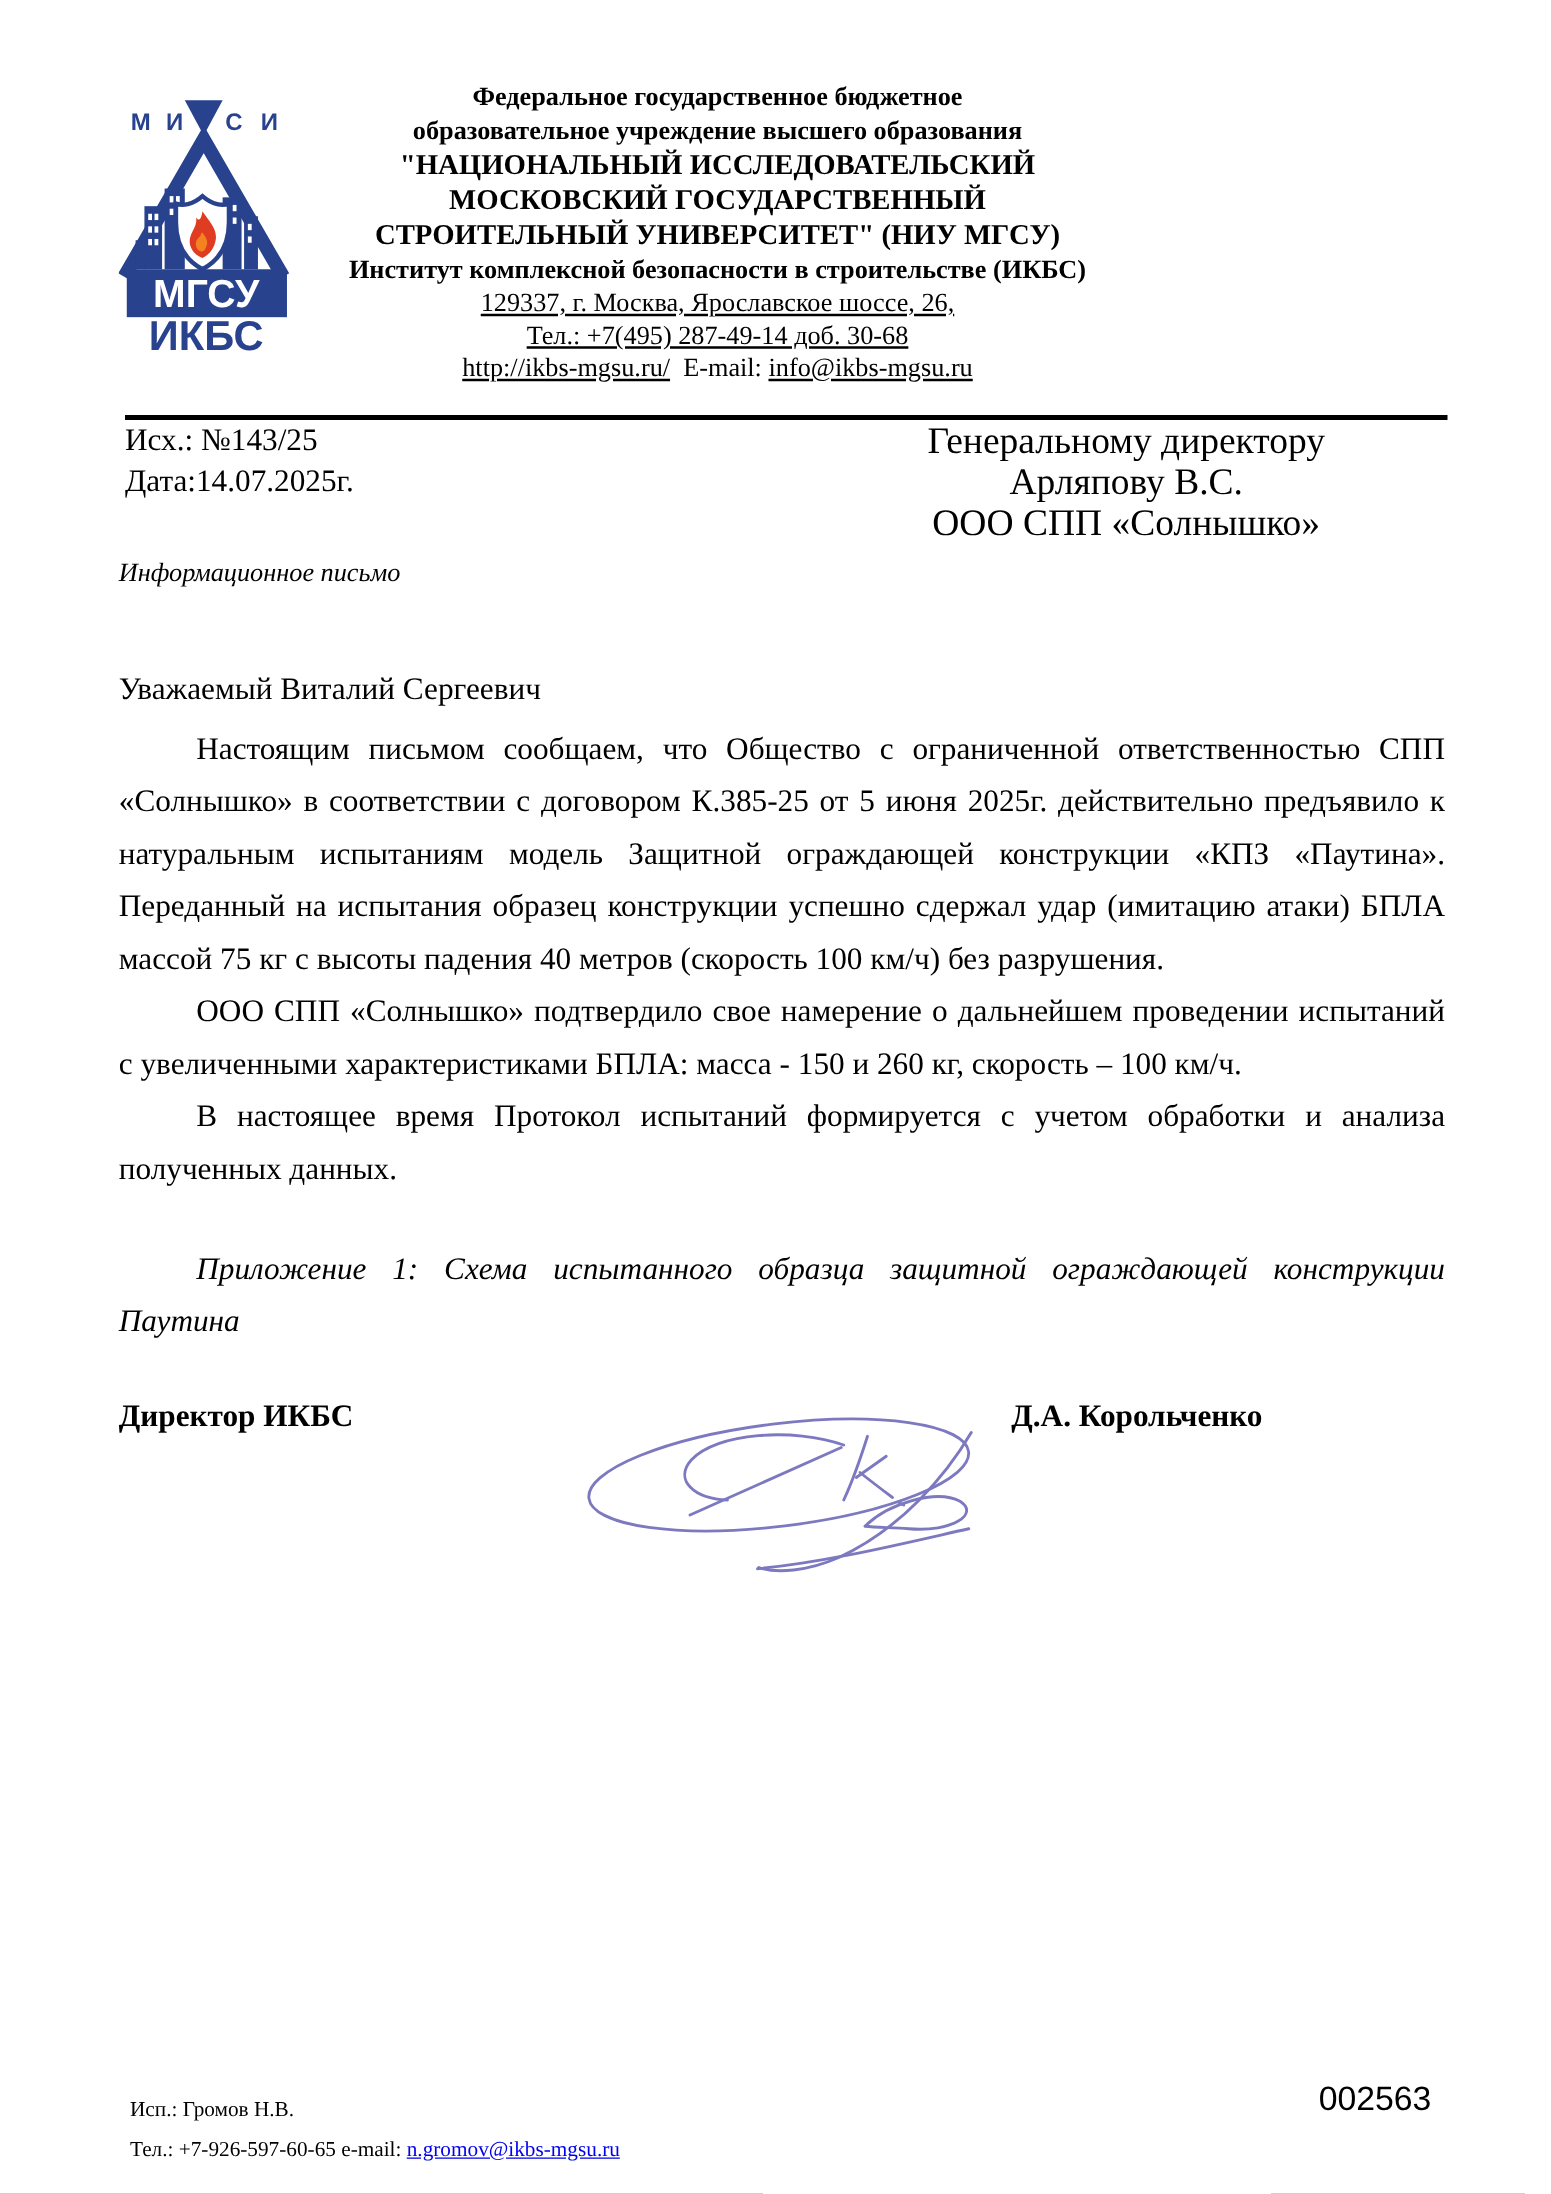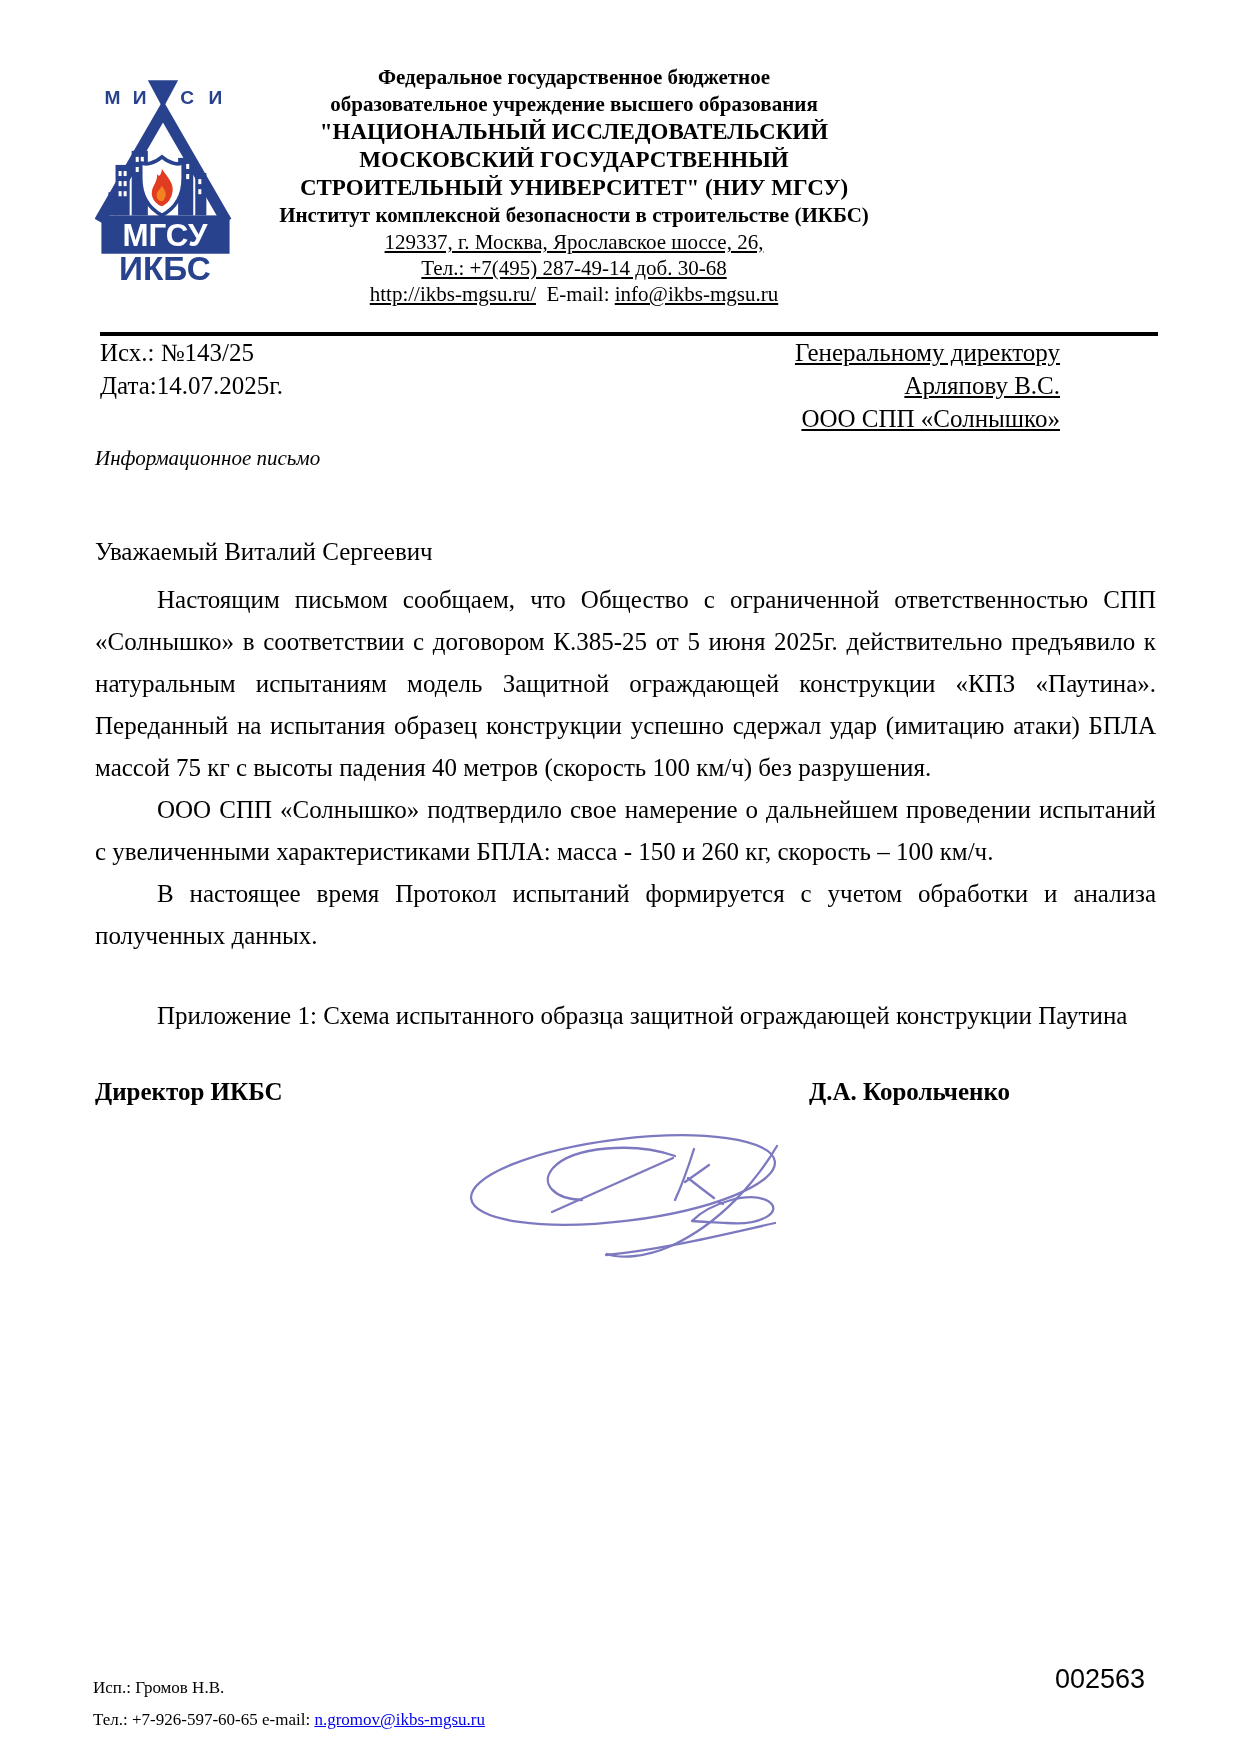--- a/index.html
+++ b/index.html
@@ -21,31 +21,31 @@
   .lh-inst{font-size:21px;line-height:27px;font-weight:bold;}
   .lh-reg{font-size:21px;line-height:26px;text-decoration:underline;}
   .lh-links{font-size:21px;line-height:26px;}
   .lh-links a{color:#000000;text-decoration:underline;}
   
   .head-rule{position:absolute;left:100px;top:332px;width:1058px;height:4px;background:#000;}
   
   .content{position:absolute;left:95px;top:336px;width:1061px;}
   .meta-row{display:flex;justify-content:space-between;}
   .meta-left{font-size:25px;line-height:33px;padding-left:5px;}
-  .recipient{font-size:25px;line-height:33px;text-align:right;padding-right:96px;text-decoration:underline;}
+  .recipient{font-size:30px;line-height:33px;text-align:center;padding-right:96px;}
   .letter-type{font-size:21px;line-height:38px;font-style:italic;margin-top:4px;}
   .salutation{font-size:25px;line-height:38px;text-align:left;margin-top:56px;}
   .para{font-size:25px;line-height:42px;text-align:justify;text-indent:62px;margin:0;}
   .para.first{margin-top:8px;}
-  .para.attachment{margin-top:38px;}
+  .para.attachment{margin-top:38px;font-style:italic;}
   .sig-row{display:flex;justify-content:space-between;margin-top:36px;font-size:25px;line-height:38px;font-weight:bold;}
   .sig-name{padding-right:146px;}
   .sig-scribble{position:absolute;left:455px;top:1128px;width:350px;height:135px;}
   
-  .footer-left{position:absolute;left:93px;top:1672px;font-size:17px;line-height:32px;}
+  .footer-left{position:absolute;left:104px;top:1672px;font-size:17px;line-height:32px;}
   .footer-left a{color:#0000ee;text-decoration:underline;}
   .doc-number{position:absolute;left:1055px;top:1664px;font-size:27px;font-family:"Liberation Sans", sans-serif;}
   .nowrap{white-space:nowrap;}
 </style>
 </head>
 <body>
 
 <div class="page">
 
   <div class="letterhead">

